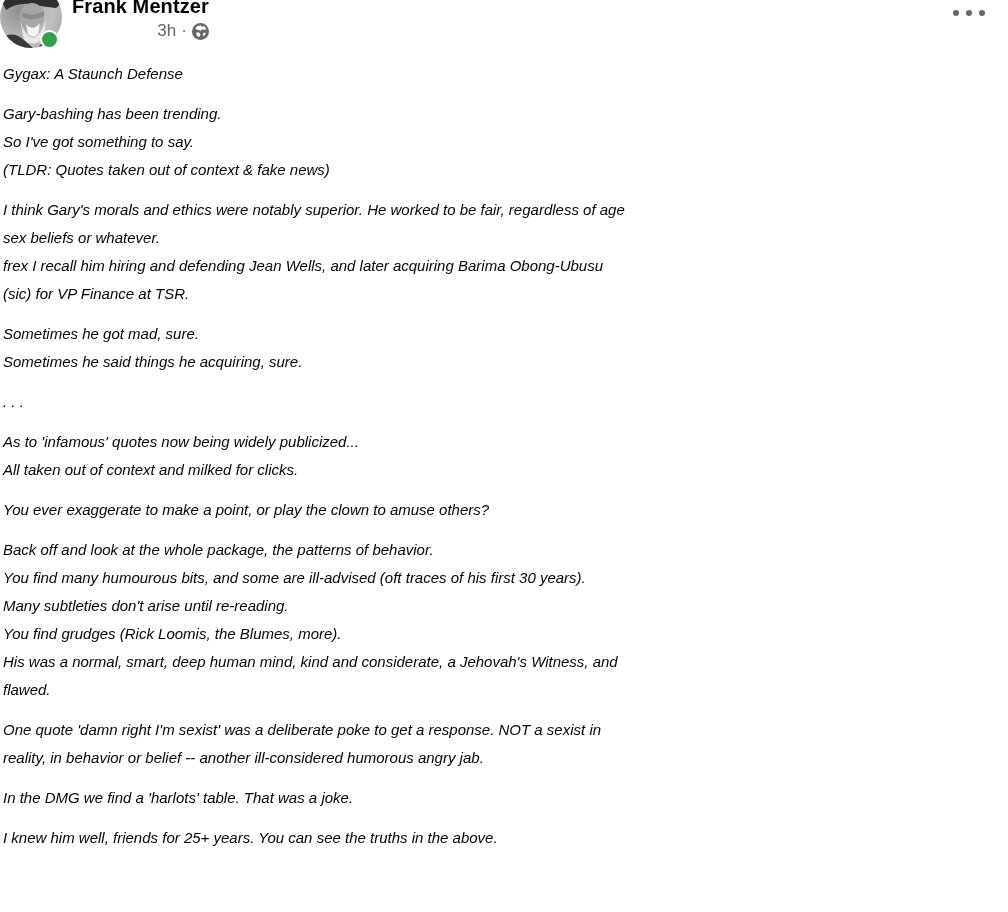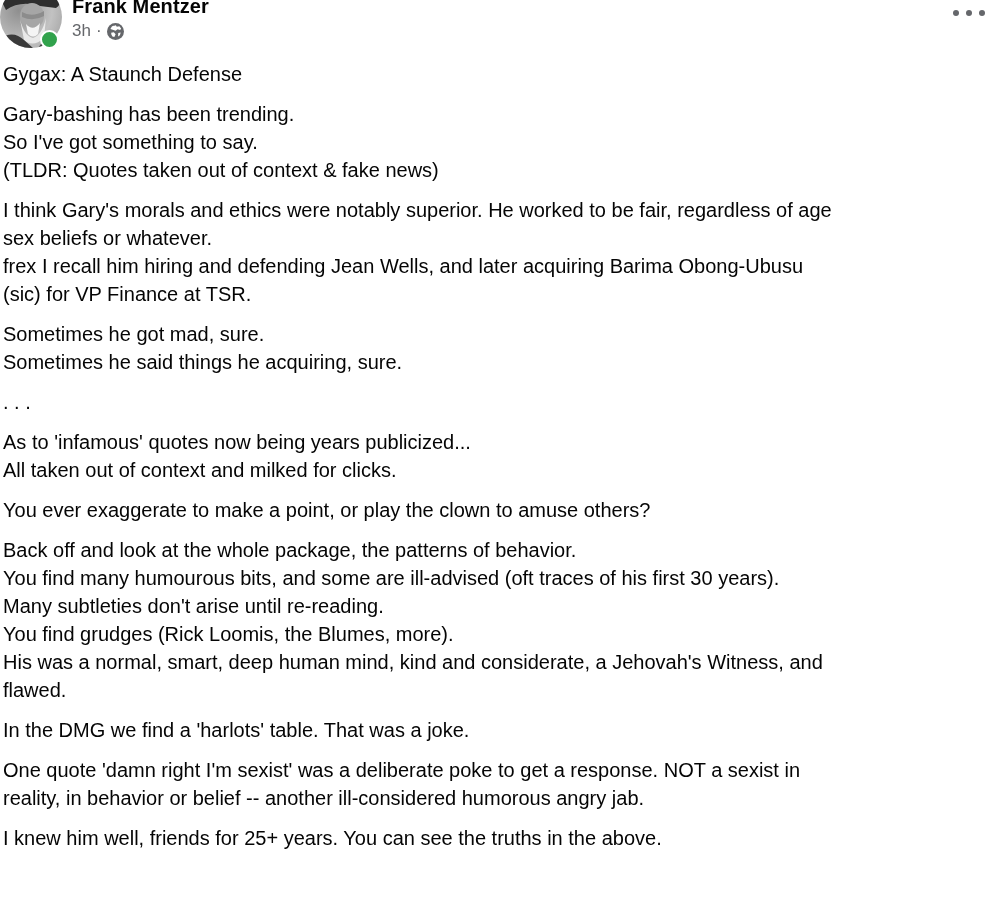--- a/index.html
+++ b/index.html
@@ -56,20 +56,21 @@
   }
   .meta-line {
     margin-top: 2px;
     display: flex;
     align-items: center;
     gap: 5px;
     color: #65676B;
     font-size: 17px;
     line-height: 22px;
     cursor: pointer;
+    justify-content: flex-end;
   }
   .globe-icon svg { display: block; width: 17px; height: 17px; }
   .more-btn {
     position: absolute;
     right: 17px;
     top: 4px;
     display: flex;
     gap: 7px;
     padding: 6px;
     border-radius: 6px;
@@ -79,24 +80,25 @@
     width: 6px;
     height: 6px;
     border-radius: 50%;
     background: #65676B;
   }
 
   
   .post-body { padding: 0 4px 0 3px; }
   .post-body p {
     margin: 12px 0;
-    font-size: 20px;
+    font-size: 15px;
     line-height: 28px;
     white-space: pre-line;
     color: #050505;
+    font-style: italic;
   }
 </style>
 </head>
 <body>
 
 <div class="header">
 
   <div class="avatar-btn">
     <svg viewBox="0 0 62 62">
       <defs>
@@ -150,26 +152,26 @@
   <p>Gary-bashing has been trending.
 So I've got something to say.
 (TLDR: Quotes taken out of context &amp; fake news)</p>
   <p>I think Gary's morals and ethics were notably superior. He worked to be fair, regardless of age
 sex beliefs or whatever.
 frex I recall him hiring and defending Jean Wells, and later acquiring Barima Obong-Ubusu
 (sic) for VP Finance at TSR.</p>
   <p>Sometimes he got mad, sure.
 Sometimes he said things he acquiring, sure.</p>
   <p>. . .</p>
-  <p>As to 'infamous' quotes now being years publicized...
+  <p>As to 'infamous' quotes now being widely publicized...
 All taken out of context and milked for clicks.</p>
   <p>You ever exaggerate to make a point, or play the clown to amuse others?</p>
   <p>Back off and look at the whole package, the patterns of behavior.
 You find many humourous bits, and some are ill-advised (oft traces of his first 30 years).
 Many subtleties don't arise until re-reading.
 You find grudges (Rick Loomis, the Blumes, more).
 His was a normal, smart, deep human mind, kind and considerate, a Jehovah's Witness, and
 flawed.</p>
-  <p>In the DMG we find a 'harlots' table. That was a joke.</p>
   <p>One quote 'damn right I'm sexist' was a deliberate poke to get a response. NOT a sexist in
 reality, in behavior or belief -- another ill-considered humorous angry jab.</p>
+  <p>In the DMG we find a 'harlots' table. That was a joke.</p>
   <p>I knew him well, friends for 25+ years. You can see the truths in the above.</p>
 </div>
 
 </body></html>

